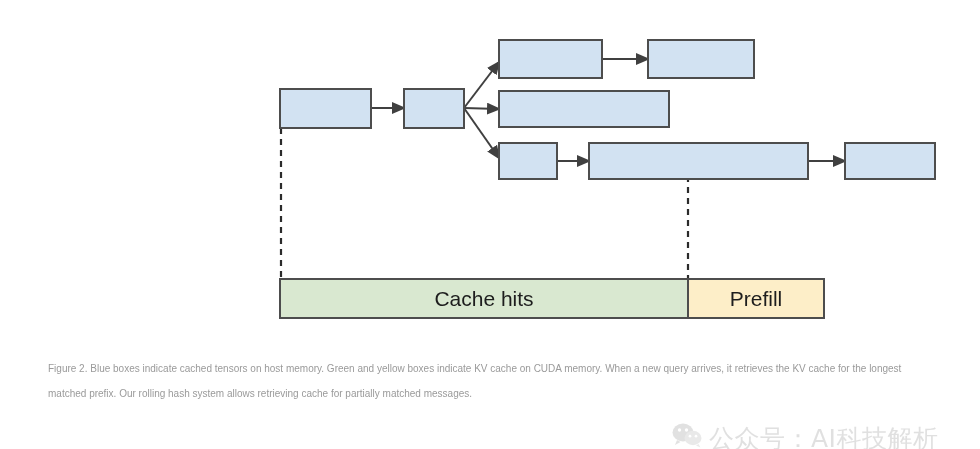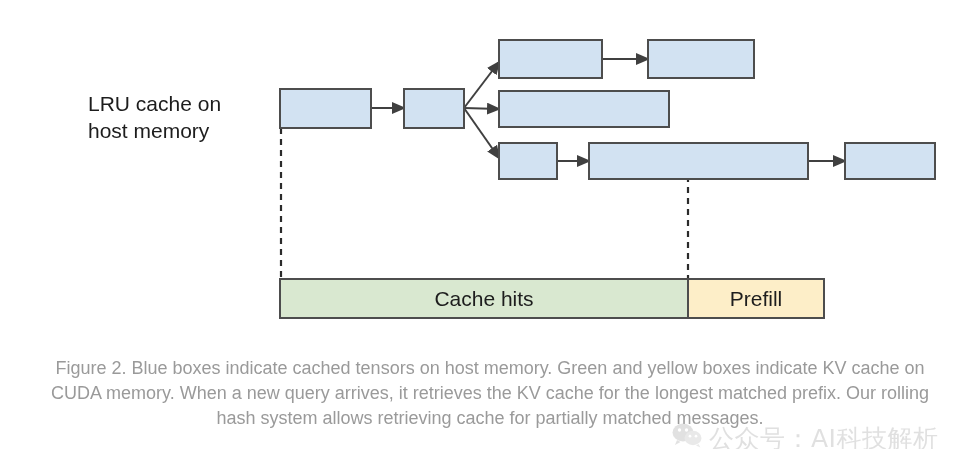--- a/index.html
+++ b/index.html
@@ -42,22 +42,21 @@
     width: 980px;
     height: 449px;
   }
 
   
   #caption {
     position: absolute;
     left: 48px;
     top: 356px;
     width: 884px;
-    text-align: center;
-    font-size: 18px;
+    font-size: 10px;
     line-height: 25px;
     color: #9a9a9a;
   }
 
   
   #watermark {
     position: absolute;
     left: 672px;
     top: 386px;
     display: flex;
@@ -78,22 +77,20 @@
     width: 30px;
     height: 26px;
     display: block;
   }
 </style>
 </head>
 <body>
 
 <div id="figure-root">
 
-  <div class="row-label" id="label-lru">LRU cache on
-host memory</div>
 
 
   <svg id="diagram-svg" viewBox="0 0 980 449" xmlns="http://www.w3.org/2000/svg">
     <defs>
       <marker id="arrowhead" markerWidth="7" markerHeight="7" refX="6" refY="3" orient="auto" markerUnits="strokeWidth">
         <path d="M0,0 L7,3 L0,6 z" fill="#404040"></path>
       </marker>
     </defs>
     <g id="g-arrows">
         <line x1="371" y1="108" x2="404" y2="108" stroke="#404040" stroke-width="2" marker-end="url(#arrowhead)"></line>

